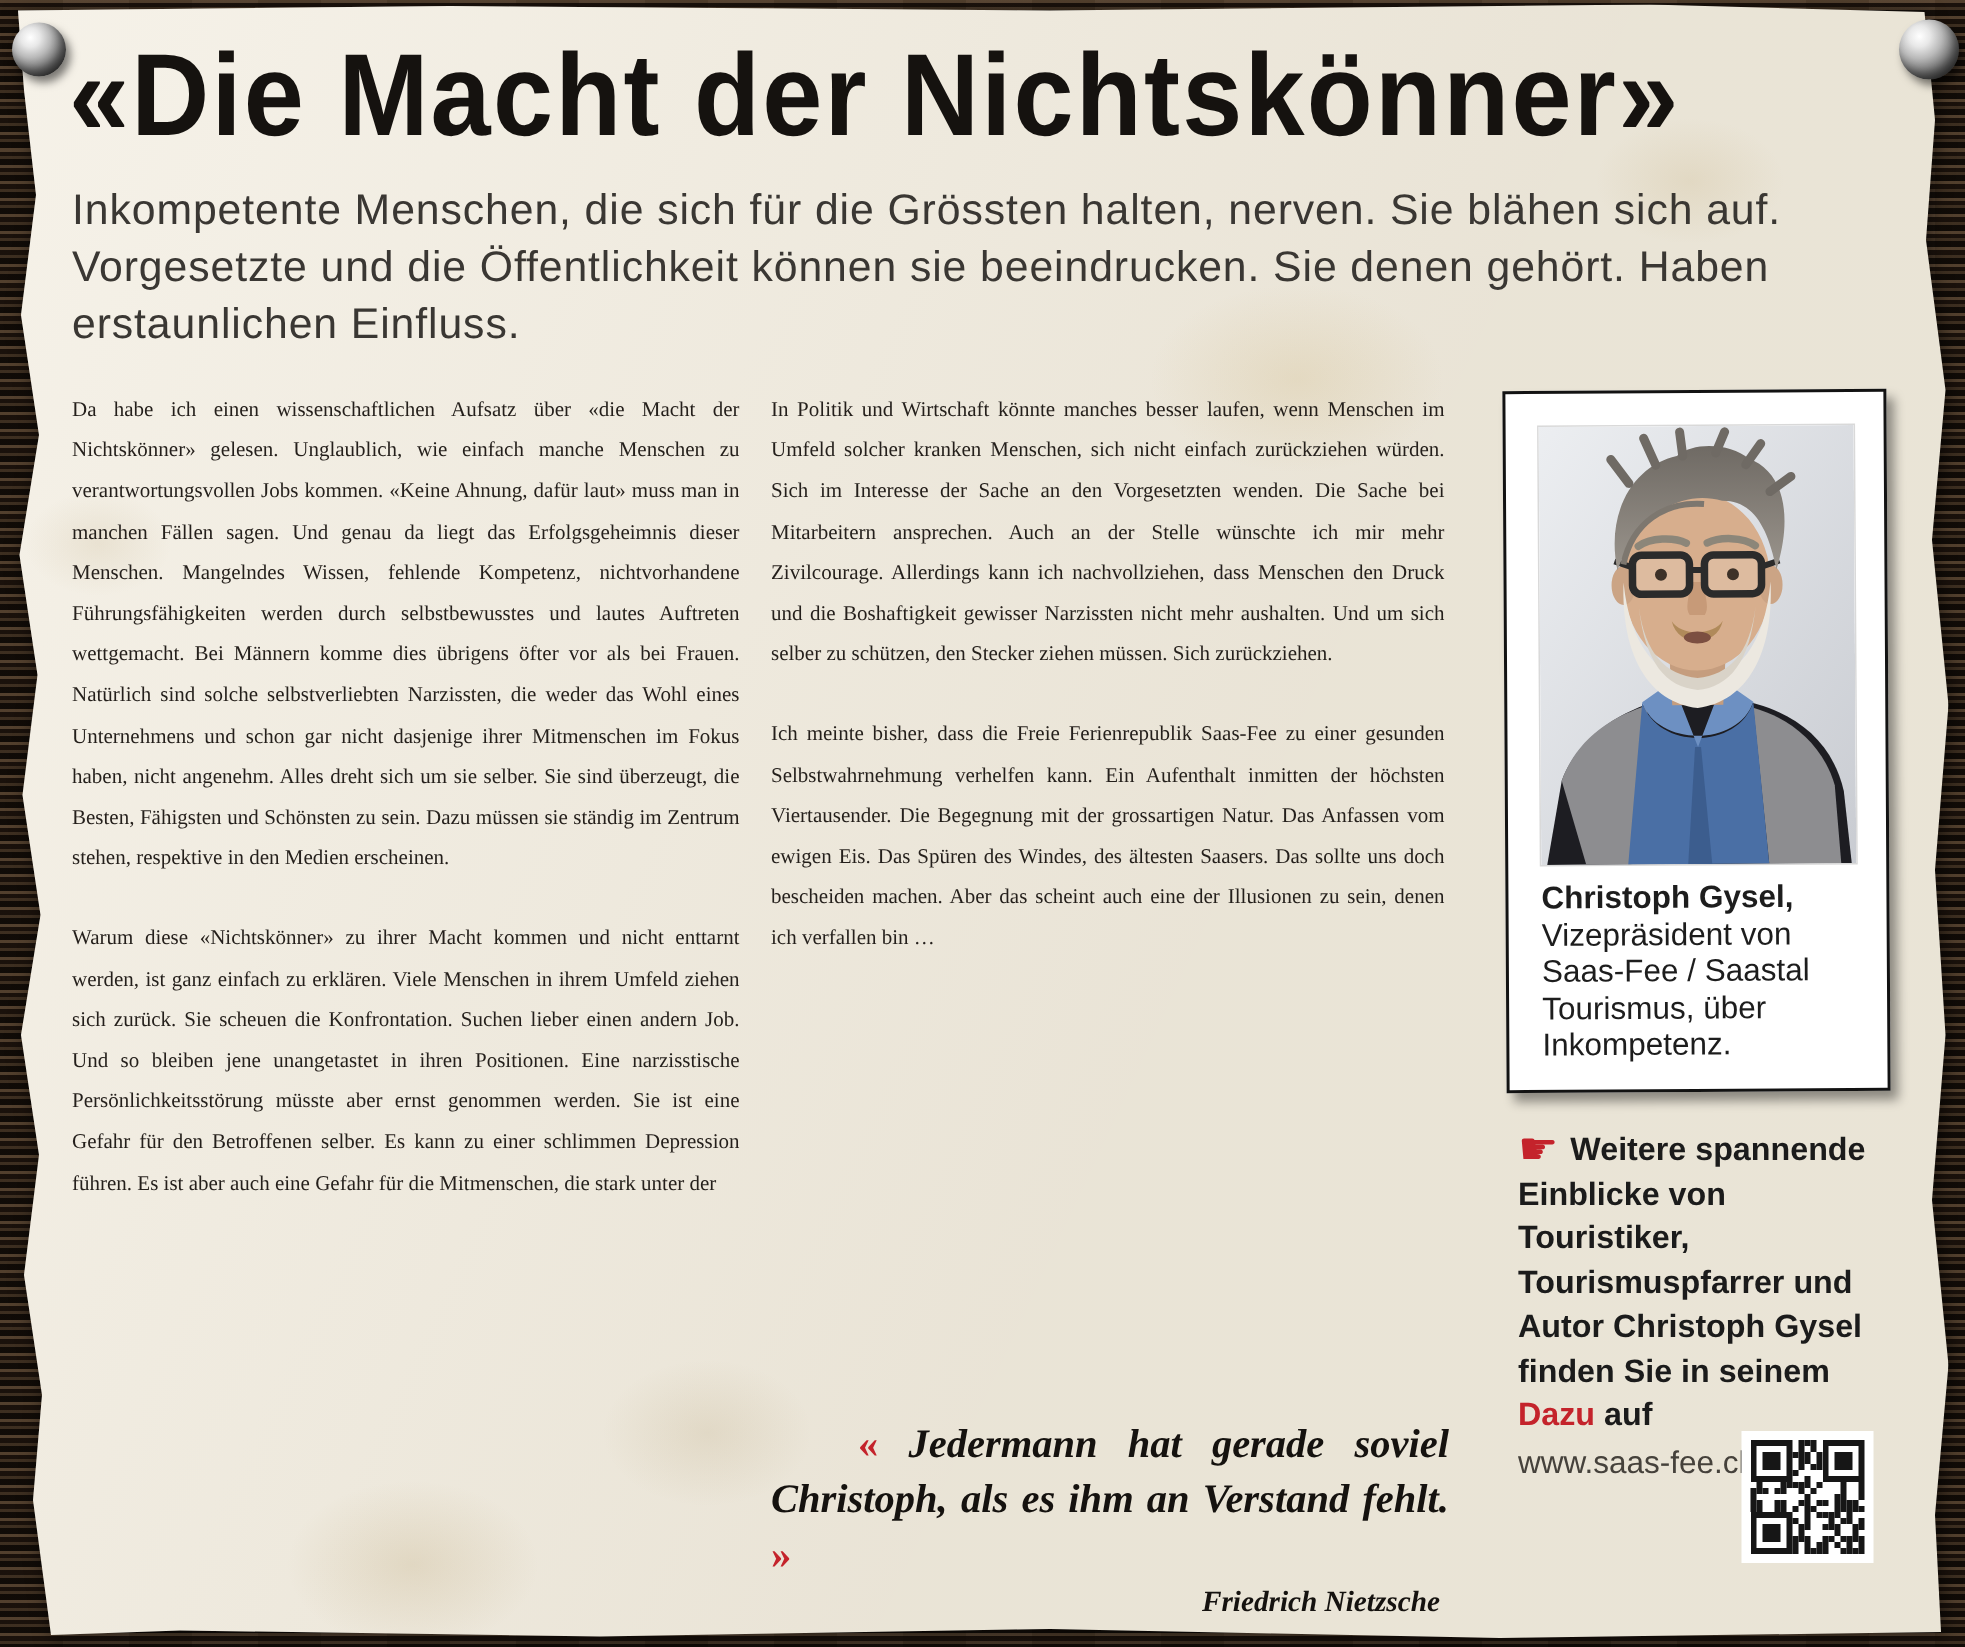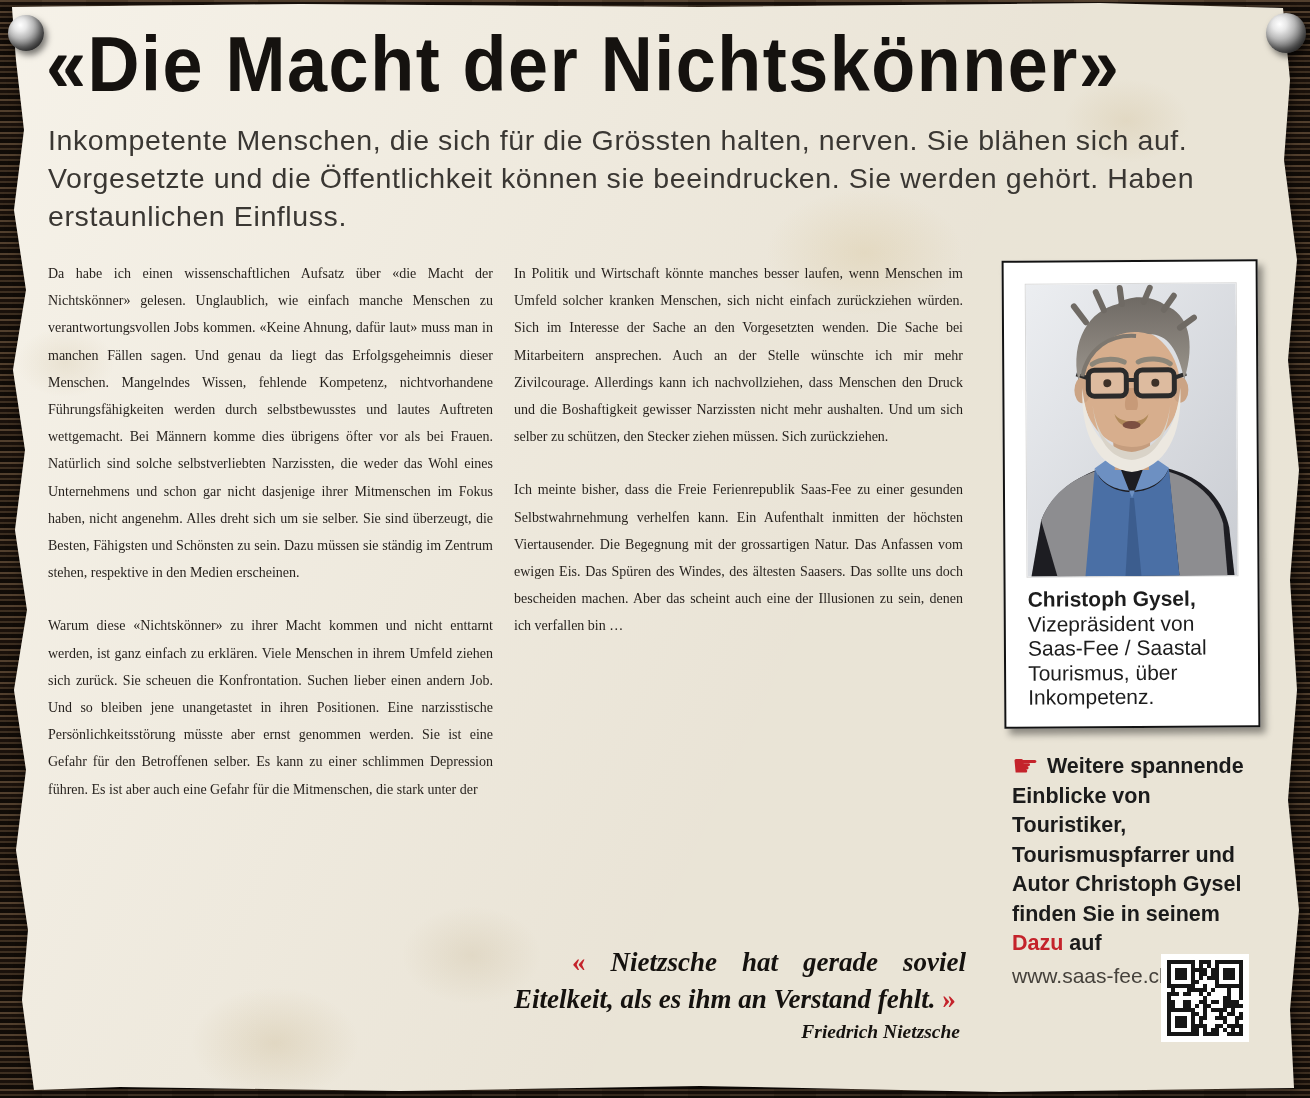--- a/index.html
+++ b/index.html
@@ -77,35 +77,35 @@
 
 <div id="stage">
   <div class="paper-wrap">
     <div class="paper"></div>
   </div>
 
   <div class="pin left"></div>
   <div class="pin right"></div>
 
   <div class="title">«Die Macht der Nichtskönner»</div>
-  <div class="lede">Inkompetente Menschen, die sich für die Grössten halten, nerven. Sie blähen sich auf. Vorgesetzte und die Öffentlichkeit können sie beeindrucken. Sie werden gehört. Haben erstaunlichen Einfluss.</div>
+  <div class="lede">Inkompetente Menschen, die sich für die Grössten halten, nerven. Sie blähen sich auf. Vorgesetzte und die Öffentlichkeit können sie beeindrucken. Sie denen gehört. Haben erstaunlichen Einfluss.</div>
 
   <div class="bodycol col1">
     <p>Da habe ich einen wissenschaftlichen Aufsatz über «die Macht der Nichtskönner» gelesen. Unglaublich, wie einfach manche Menschen zu verantwortungsvollen Jobs kommen. «Keine Ahnung, dafür laut» muss man in manchen Fällen sagen. Und genau da liegt das Erfolgsgeheimnis dieser Menschen. Mangelndes Wissen, fehlende Kompetenz, nichtvorhandene Führungsfähigkeiten werden durch selbstbewusstes und lautes Auftreten wettgemacht. Bei Männern komme dies übrigens öfter vor als bei Frauen. Natürlich sind solche selbstverliebten Narzissten, die weder das Wohl eines Unternehmens und schon gar nicht dasjenige ihrer Mitmenschen im Fokus haben, nicht angenehm. Alles dreht sich um sie selber. Sie sind überzeugt, die Besten, Fähigsten und Schönsten zu sein. Dazu müssen sie ständig im Zentrum stehen, respektive in den Medien erscheinen.</p>
     <p>Warum diese «Nichtskönner» zu ihrer Macht kommen und nicht enttarnt werden, ist ganz einfach zu erklären. Viele Menschen in ihrem Umfeld ziehen sich zurück. Sie scheuen die Konfrontation. Suchen lieber einen andern Job. Und so bleiben jene unangetastet in ihren Positionen. Eine narzisstische Persönlichkeitsstörung müsste aber ernst genommen werden. Sie ist eine Gefahr für den Betroffenen selber. Es kann zu einer schlimmen Depression führen. Es ist aber auch eine Gefahr für die Mitmenschen, die stark unter der</p>
   </div>
 
   <div class="bodycol col2">
     <p>In Politik und Wirtschaft könnte manches besser laufen, wenn Menschen im Umfeld solcher kranken Menschen, sich nicht einfach zurückziehen würden. Sich im Interesse der Sache an den Vorgesetzten wenden. Die Sache bei Mitarbeitern ansprechen. Auch an der Stelle wünschte ich mir mehr Zivilcourage. Allerdings kann ich nachvollziehen, dass Menschen den Druck und die Boshaftigkeit gewisser Narzissten nicht mehr aushalten. Und um sich selber zu schützen, den Stecker ziehen müssen. Sich zurückziehen.</p>
     <p>Ich meinte bisher, dass die Freie Ferienrepublik Saas-Fee zu einer gesunden Selbstwahrnehmung verhelfen kann. Ein Aufenthalt inmitten der höchsten Viertausender. Die Begegnung mit der grossartigen Natur. Das Anfassen vom ewigen Eis. Das Spüren des Windes, des ältesten Saasers. Das sollte uns doch bescheiden machen. Aber das scheint auch eine der Illusionen zu sein, denen ich verfallen bin …</p>
   </div>
 
   <div class="quote">
     <p>
-      <span class="qmark">« </span><span>Nietzsche hat gerade soviel Eitelkeit, als es ihm an Verstand fehlt. </span><span class="qmark">»</span>
+      <span class="qmark">« </span><span>Jedermann hat gerade soviel Christoph, als es ihm an Verstand fehlt. </span><span class="qmark">»</span>
     </p>
     <div class="qauthor">Friedrich Nietzsche</div>
   </div>
 
   <div class="photo-card">
     <svg viewBox="0 0 210 292" xmlns="http://www.w3.org/2000/svg">
       <defs>
         <linearGradient id="bgg" x1="0" y1="0" x2="1" y2="1">
           <stop offset="0" stop-color="#eceef1"></stop>
             <stop offset="1" stop-color="#c9ccd2"></stop>

